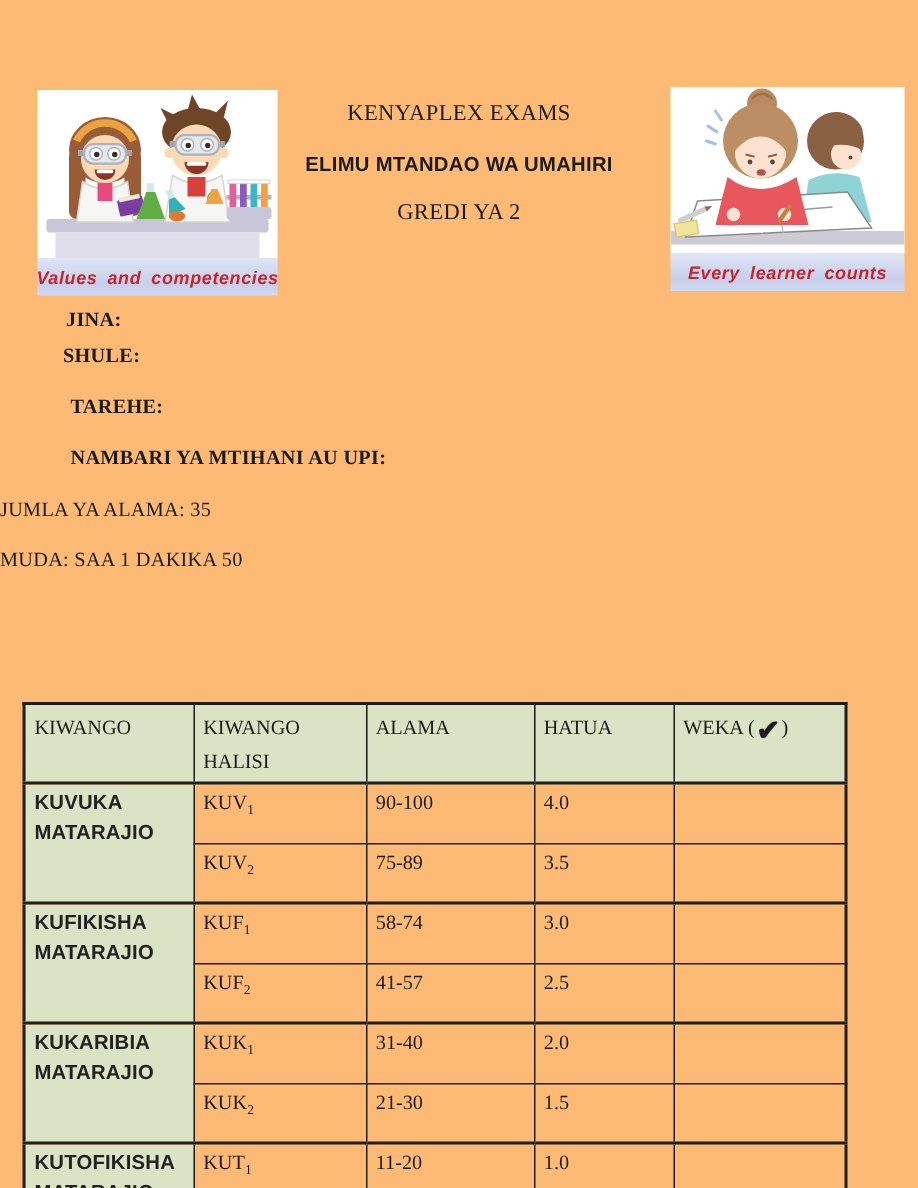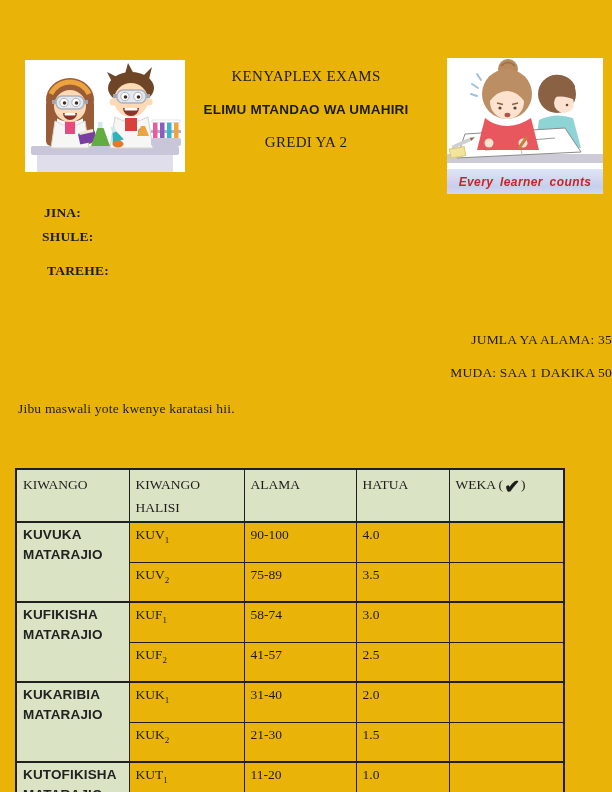--- a/index.html
+++ b/index.html
@@ -1,17 +1,17 @@
 <!DOCTYPE html>
 <html style="--table_green: #dae3c3; --border_dark: #1f1f1f; --caption_red: #c8242a;"><head>
 <meta charset="utf-8">
 <style>
   html,body{margin:0;padding:0;background:#ffffff;}
   .page{
-    position:relative;width:612px;height:792px;background:#eab308;
+    position:relative;width:612px;height:792px;background:#fdba74;
     font-family:"Liberation Serif",serif;color:#1c1c1c;overflow:hidden;
     margin:0 auto;
   }
   
   .titles{position:absolute;top:60px;left:150px;right:150px;text-align:center;}
   .t{height:33px;line-height:33px;font-size:15px;letter-spacing:0.3px;white-space:nowrap;}
   .t.sans{font-family:"Liberation Sans",sans-serif;font-weight:bold;font-size:13.5px;letter-spacing:0.2px;}
   
   .illus{position:absolute;}
   .illus-left{top:60px;left:25px;width:160px;}
@@ -22,21 +22,21 @@
     background:linear-gradient(180deg,#dfe5f6 0%,#c6cfec 70%,#d2daf0 100%);
     color:var(--caption_red,#c8242a);
     font-family:"Liberation Sans",sans-serif;font-style:italic;font-weight:bold;
     font-size:12px;letter-spacing:0.4px;word-spacing:3px;white-space:nowrap;
   }
   
   .field{position:absolute;display:flex;align-items:baseline;font-weight:bold;font-size:13.5px;height:18px;flex-direction:column;}
   .flabel{white-space:nowrap;letter-spacing:0.2px;}
   .dots{flex:1;margin-left:4px;border-bottom:2px dotted #0d0d0d;height:13px;}
   
-  .center-line{position:absolute;left:0;right:0;text-align:right;font-size:13.5px;letter-spacing:0.2px;}
+  .center-line{position:absolute;left:0;right:0;text-align:left;font-size:13.5px;letter-spacing:0.2px;}
   .left-line{position:absolute;left:18px;font-size:13.5px;letter-spacing:0.2px;}
   
   table.rubric{
     position:absolute;top:468px;left:15px;width:548px;
     border-collapse:collapse;table-layout:fixed;
     border:2px solid var(--border_dark,#1f1f1f);
   }
   .rubric th,.rubric td{
     border:1px solid var(--border_dark,#1f1f1f);
     font-size:13.5px;font-weight:normal;text-align:left;
@@ -142,20 +142,23 @@
       <g>
         <rect x="126" y="70" width="30" height="3" fill="#b4b0cc"></rect>
         <rect x="128" y="62" width="4.5" height="18" fill="#e85c9e"></rect>
         <rect x="135" y="62" width="4.5" height="18" fill="#8e5bbf"></rect>
         <rect x="142" y="62" width="4.5" height="18" fill="#35b8c9"></rect>
         <rect x="149" y="62" width="4.5" height="18" fill="#f0a23d"></rect>
         <rect x="127" y="60" width="28" height="2.5" fill="#ffffff" stroke="#c9c6da" stroke-width="0.5"></rect>
         <rect x="126" y="78" width="30" height="8" rx="2" fill="#c9c6da"></rect>
       </g>
     </svg>
+    <div class="caption">
+      <span>Values and competencies</span>
+    </div>
   </div>
 
   <div class="illus illus-right">
     <svg class="art" width="156" height="111" viewBox="0 0 156 111">
 
       <g>
         <circle cx="110" cy="36" r="19" fill="#8a6243"></circle>
         <circle cx="117" cy="45" r="10" fill="#fde3cf"></circle>
         <path d="M92,32 A19,19 0 0 1 128,28 L128,42 Q112,34 94,44 Z" fill="#8a6243"></path>
         <circle cx="120" cy="47" r="1.3" fill="#5a4632"></circle>
@@ -213,26 +216,26 @@
   </div>
   <div class="field" style="top:229px;left:38px;right:40px;">
     <span class="flabel">SHULE:</span>
     <span class="dots"></span>
   </div>
   <div class="field" style="top:263px;left:43px;right:57px;">
     <span class="flabel">TAREHE:</span>
     <span class="dots"></span>
   </div>
   <div class="field" style="top:297px;left:43px;right:67px;">
+    <span class="flabel">NAMBARI YA MTIHANI AU UPI:</span>
     <span class="dots"></span>
   </div>
 
   <div class="center-line" style="top:332px;">JUMLA YA ALAMA: 35</div>
   <div class="center-line" style="top:365px;">MUDA: SAA 1 DAKIKA 50</div>
-  <div class="left-line" style="top:401px;">Jibu maswali yote kwenye karatasi hii.</div>
 
   <table class="rubric">
     <colgroup>
       <col style="width:113px">
         <col style="width:115px">
         <col style="width:112px">
         <col style="width:93px">
         <col style="width:115px">
     </colgroup>
     <thead>

